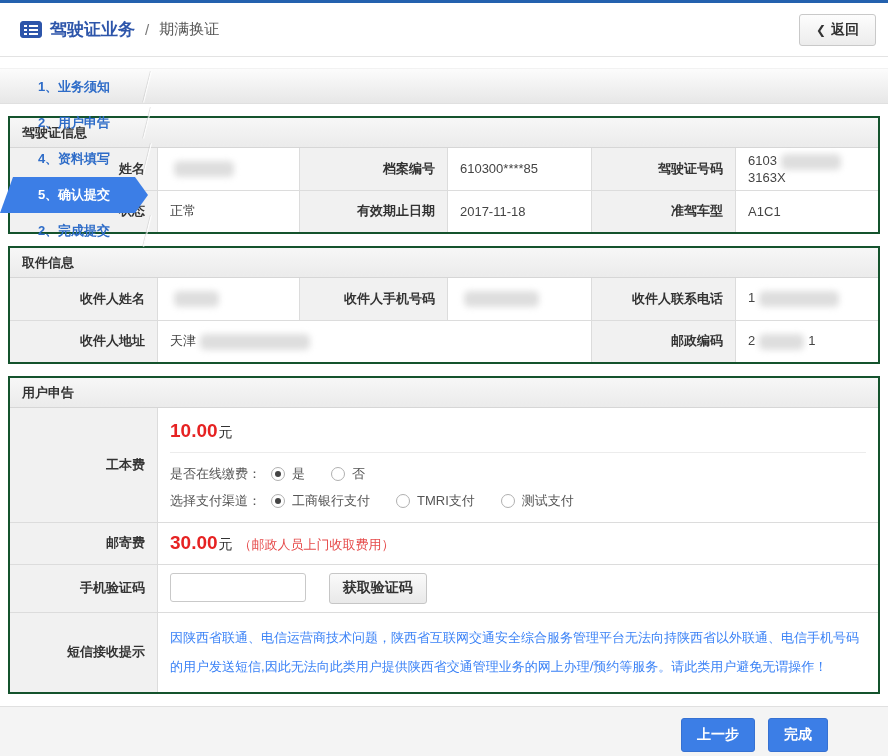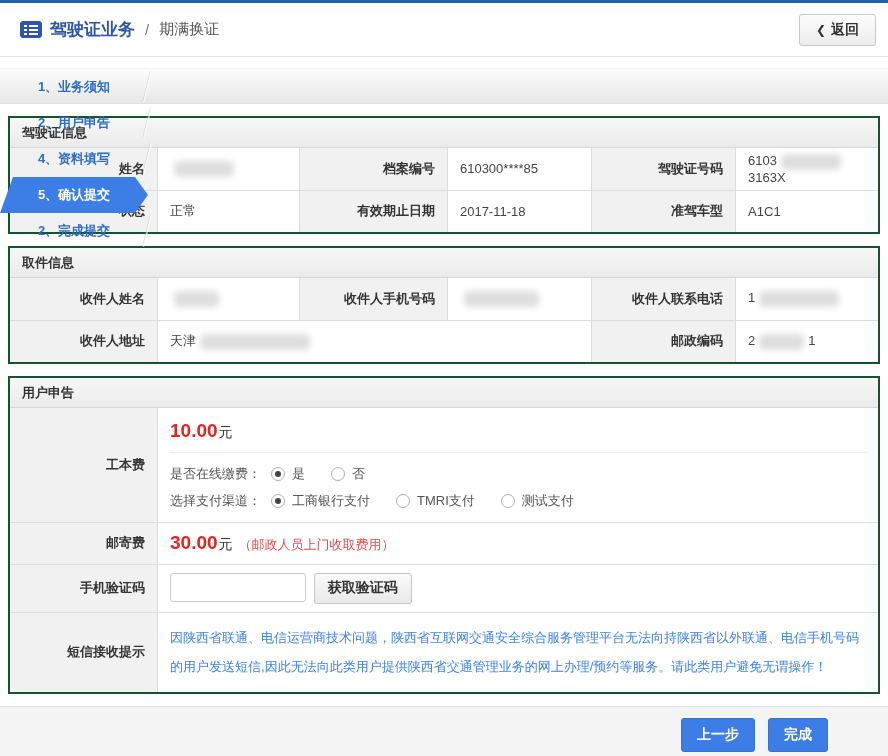--- a/index.html
+++ b/index.html
@@ -93,21 +93,21 @@
   }
   .radio.checked::after {
     content:""; position:absolute; left:3px; top:3px; width:6px; height:6px;
     border-radius:50%; background:#444;
   }
   .code-input {
     width:136px; height:29px; border:1px solid #c9c9c9; border-radius:3px;
     padding:0 8px; font-size:13px; font-family:inherit; background:#fff;
   }
   .btn-getcode {
-    height:31px; margin-left:4px; padding:0 13px; cursor:pointer;
+    height:31px; margin-left:19px; padding:0 13px; cursor:pointer;
     border:1px solid #c6c6c6; border-radius:3px;
     background:linear-gradient(#fafafa,#e9e9e9);
     font-size:14px; font-weight:bold; color:#333; font-family:inherit;
   }
   .sms-tip { color:#3b82f6; line-height:2.3; font-size:13px; padding:6px 0; }
 
   
   .footer {
     margin-top:12px; height:58px; background:#f4f4f4;
     border-top:1px solid #e0e0e0; border-bottom:1px solid #e6e6e6;

